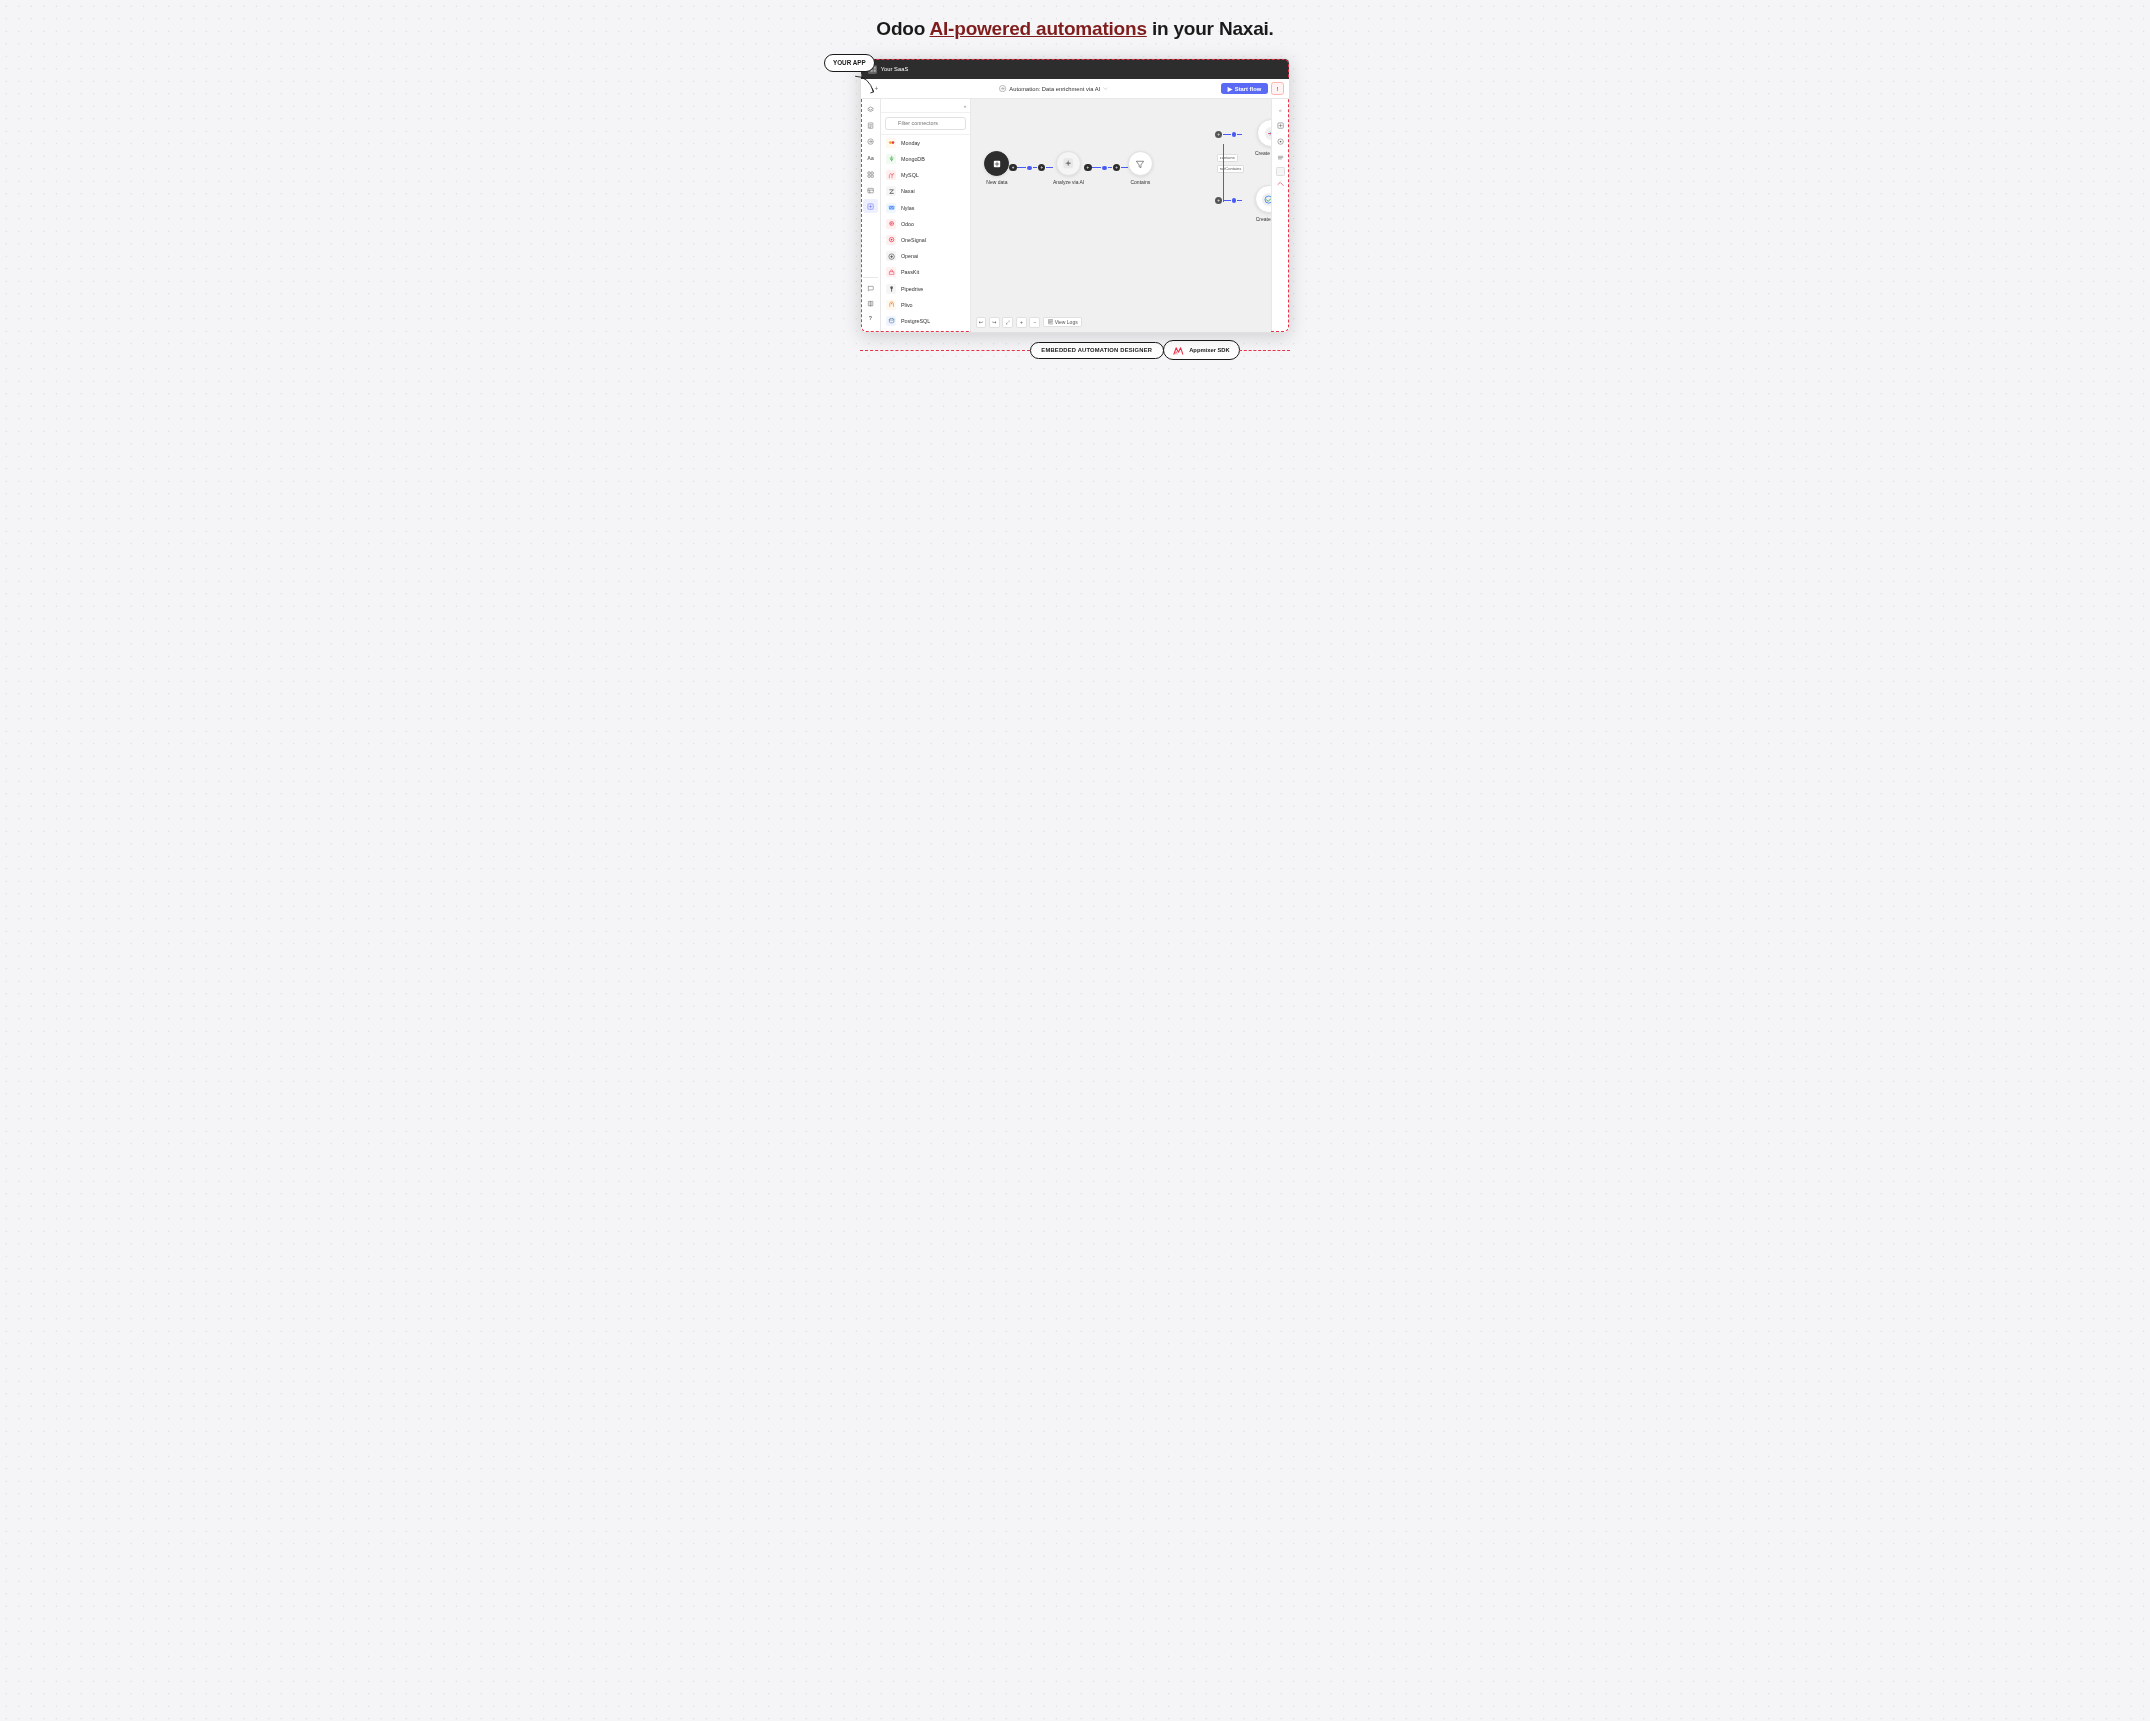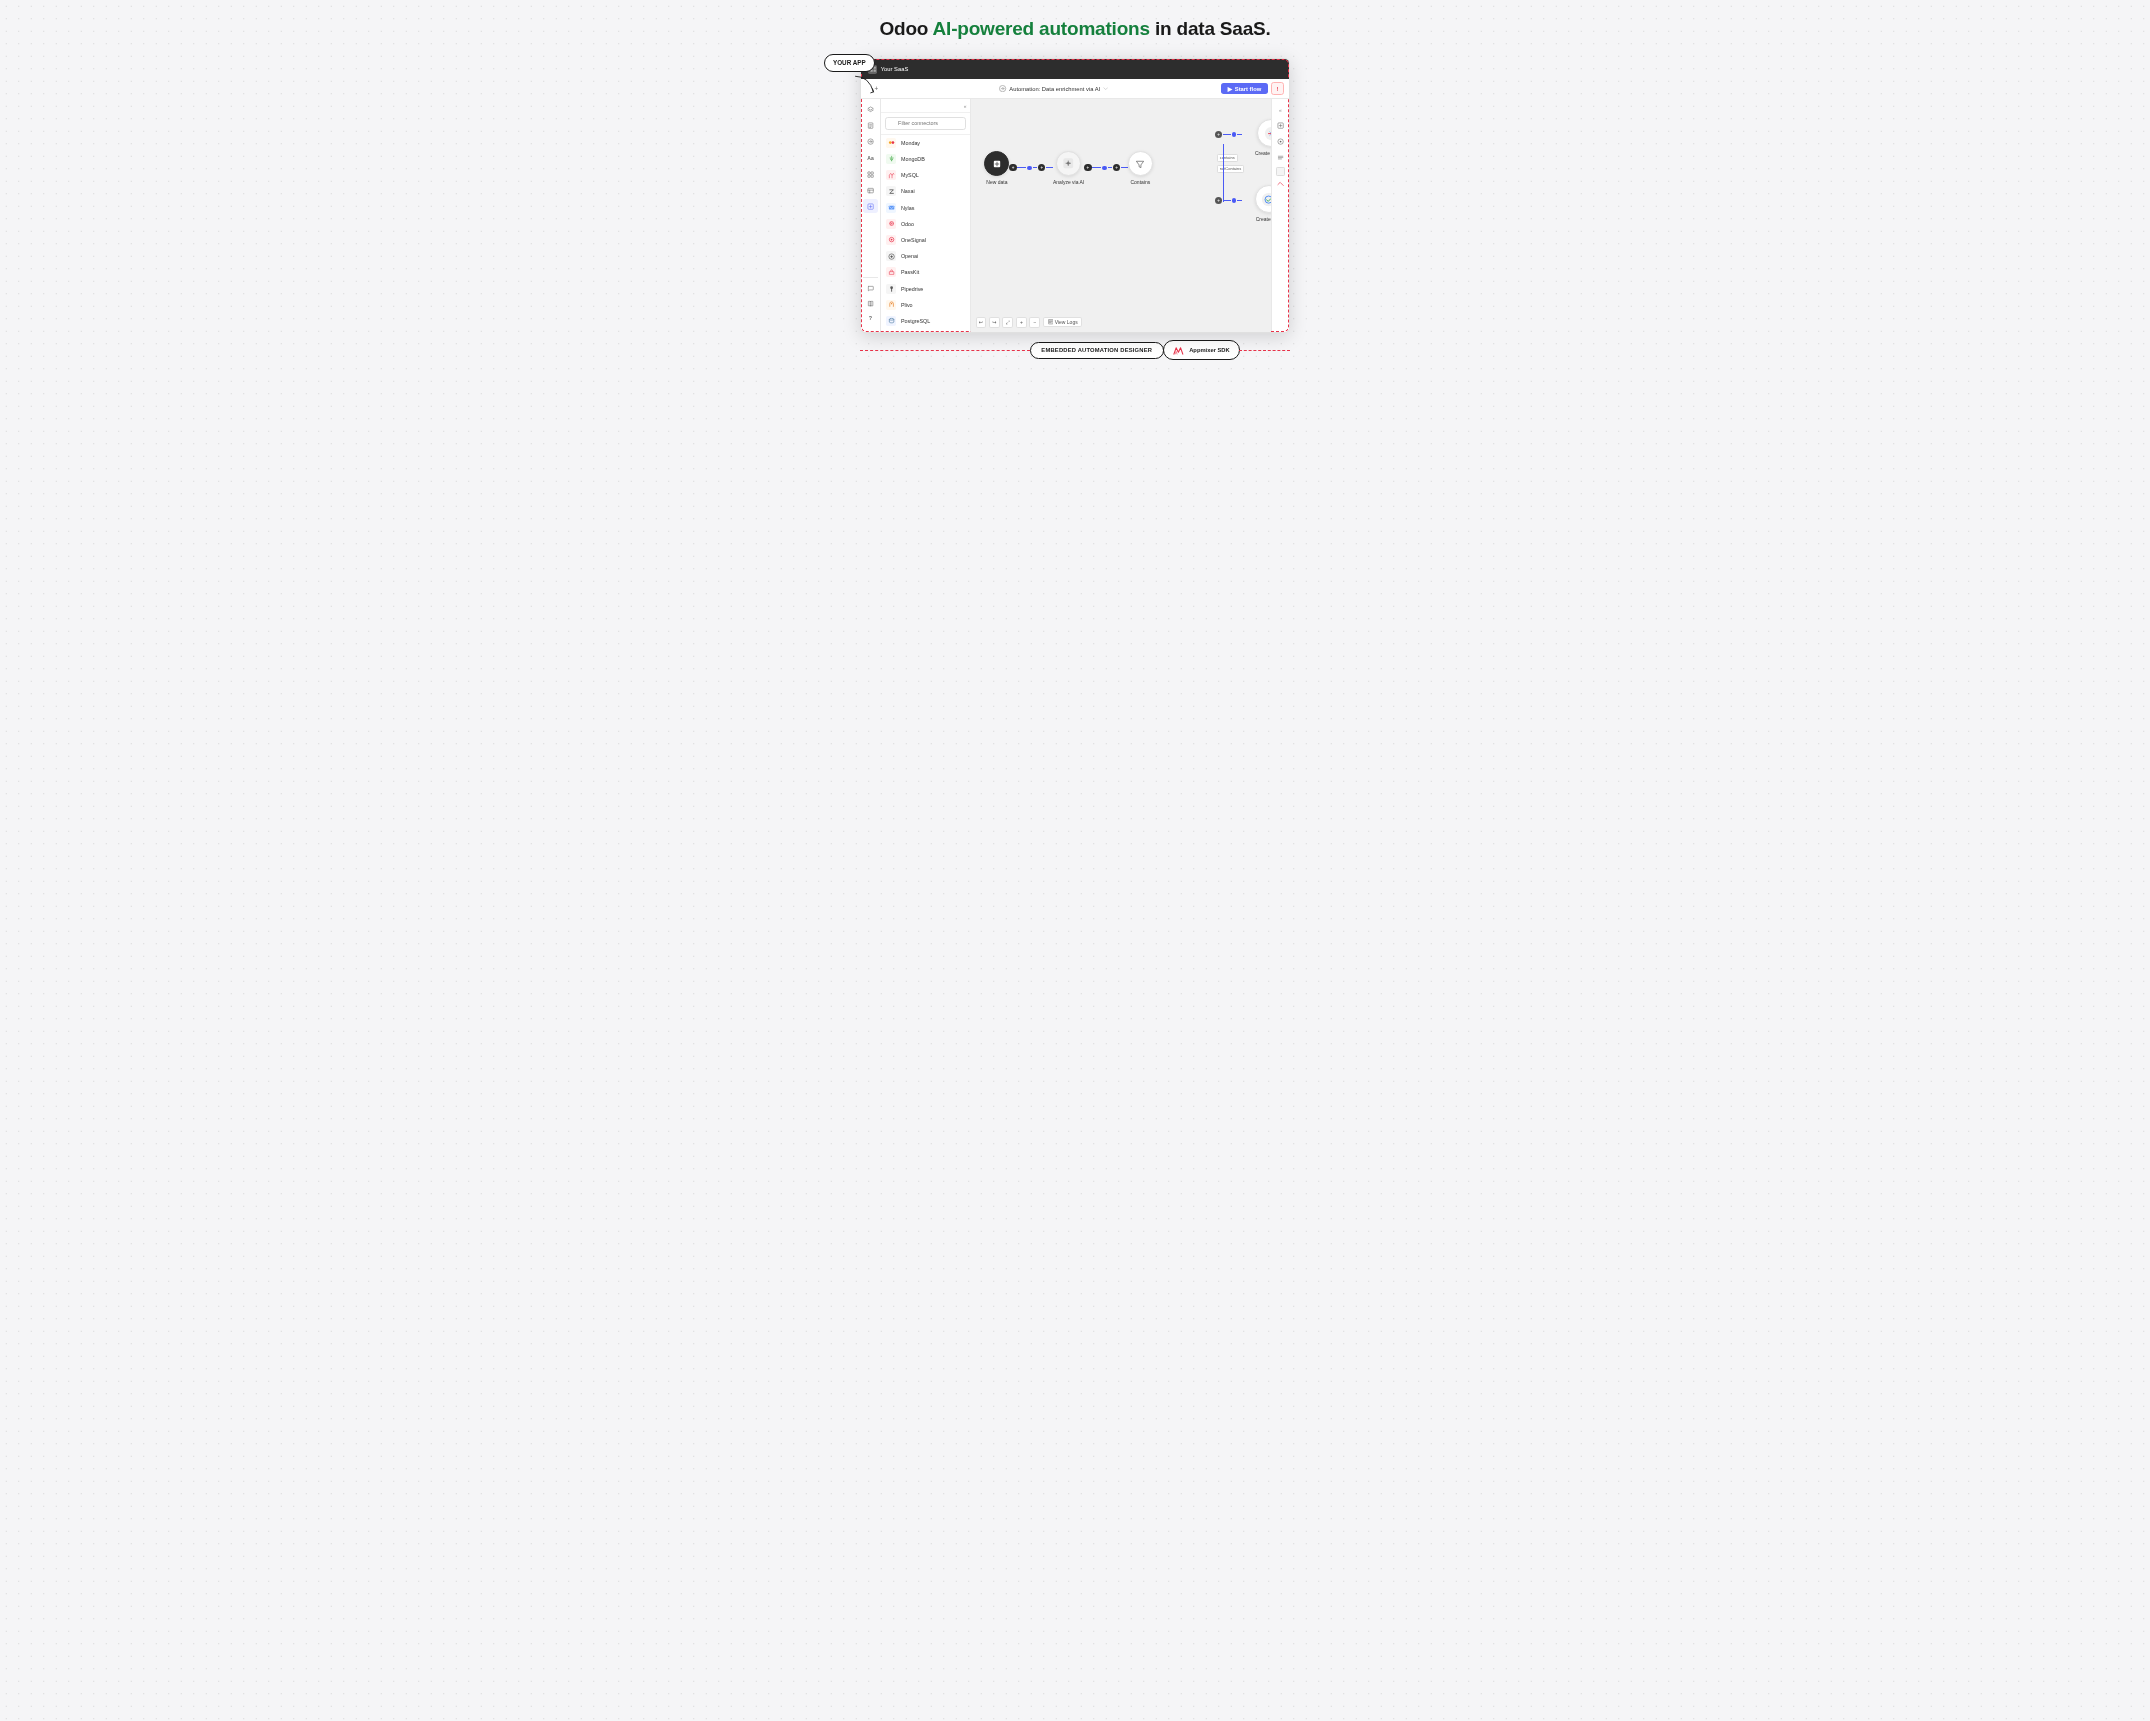--- a/index.html
+++ b/index.html
@@ -16,21 +16,22 @@
     }
     .headline {
       font-size: 19px;
       font-weight: 700;
       color: #1a1a1a;
       text-align: center;
       margin-bottom: 18px;
       letter-spacing: -0.2px;
     }
     .headline .accent {
-      color: #15803d;
+      color: #7f1d1d;
+      text-decoration: underline;
     }
     .outer-container {
       position: relative;
       width: 430px;
       max-width: 100%;
     }
     .your-app-badge {
       position: absolute;
       top: -4.5px;
       left: -36px;
@@ -395,21 +396,21 @@
       color: #333;
     }
     .automation-title svg {
       opacity: 0.6;
     }
   </style>
 </head>
 <body>
 
 <h1 class="headline">
-  <span>Odoo </span><span class="accent">AI-powered automations</span><span> in data SaaS.</span>
+  <span>Odoo </span><span class="accent">AI-powered automations</span><span> in your Naxai.</span>
 </h1>
 
 <div class="outer-container">
 
   <div class="your-app-badge">
     <span>YOUR APP</span>
   </div>
 
   <div class="arrow-down">
     <svg width="27" height="22.4" viewBox="0 0 60 50" fill="none">

